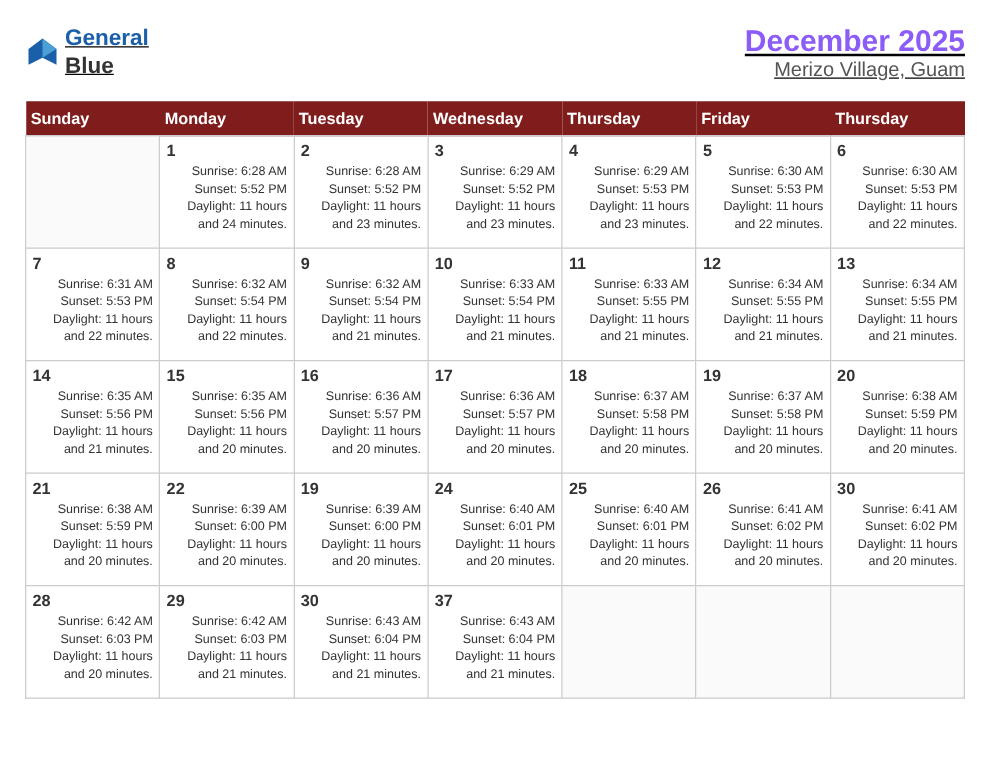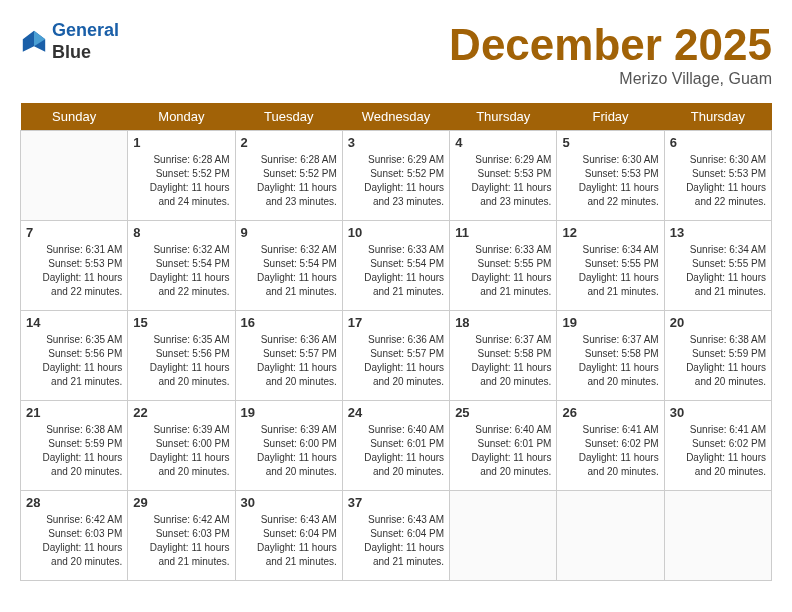--- a/index.html
+++ b/index.html
@@ -8,20 +8,21 @@
       background: #fff;
       width: 792px;
       min-height: 612px;
       padding: 20px;
     }
     .header {
       display: flex;
       justify-content: space-between;
       align-items: flex-start;
       margin-bottom: 15px;
+      text-decoration: underline;
     }
     .logo {
       display: flex;
       align-items: center;
       gap: 4px;
     }
     .logo-text {
       font-size: 18px;
       font-weight: bold;
       color: #333;
@@ -31,40 +32,40 @@
       color: #1a5fa8;
     }
     .logo-icon {
       width: 28px;
       height: 28px;
     }
     .title-block {
       text-align: right;
     }
     .month-title {
-      font-size: 44px;
+      font-size: 24px;
       font-weight: bold;
-      color: #a16207;
+      color: #8b5cf6;
     }
     .location {
       font-size: 16px;
       color: #555;
     }
     .calendar-table {
       width: 100%;
       border-collapse: collapse;
       font-size: 11px;
     }
     .calendar-table th {
-      background: #a16207;
+      background: #7f1d1d;
       color: #fff;
       padding: 6px 4px;
-      text-align: center;
+      text-align: left;
       font-size: 13px;
-      font-weight: normal;
+      font-weight: bold;
     }
     .calendar-table td {
       border: 1px solid #ccc;
       vertical-align: top;
       padding: 4px 5px;
       height: 90px;
       width: calc(100% / 7);
       color: #333;
     }
     .day-num {

